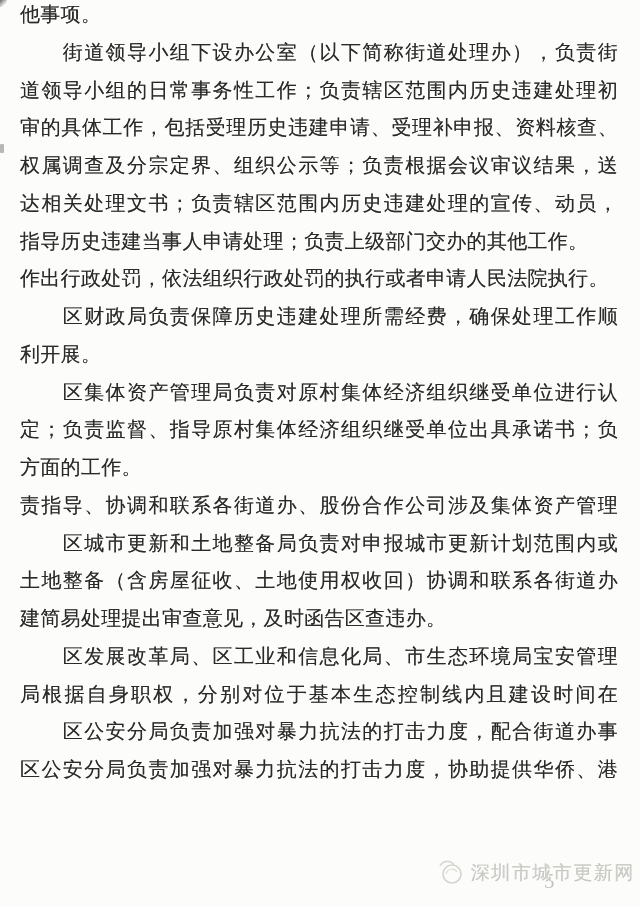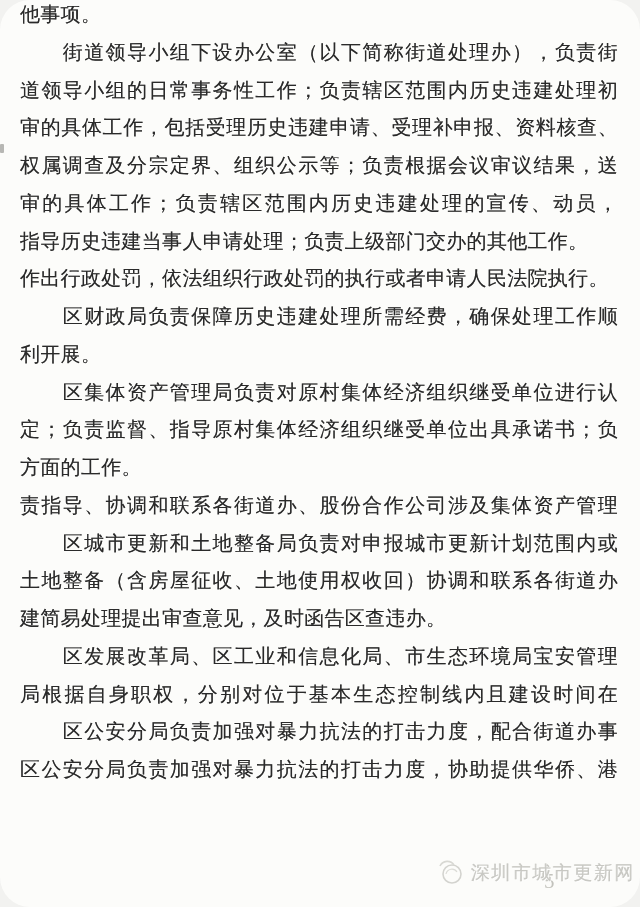--- a/index.html
+++ b/index.html
@@ -12,21 +12,20 @@
     background: #f2f2f0;
     font-family: "Liberation Serif", "DejaVu Serif", serif;
   }
   .page {
     position: relative;
     width: 640px;
     height: 907px;
     background: #fcfcfa;
     color: #2a2a2a;
     overflow: hidden;
-    border-radius: 30px;
   }
   .text-block {
     position: absolute;
     top: -4px;
     left: 20px;
     width: 598px;
   }
   .line {
     height: 37.75px;
     line-height: 37.75px;
@@ -92,21 +91,21 @@
 
   <div class="artifact-corner"></div>
   <div class="artifact-edge"></div>
 
   <div class="text-block">
       <div class="line"><span>他事项。</span></div>
       <div class="line just"><span>　　街道领导小组下设办公室（以下简称街道处理办），负责街</span></div>
       <div class="line just"><span>道领导小组的日常事务性工作；负责辖区范围内历史违建处理初</span></div>
       <div class="line just"><span>审的具体工作，包括受理历史违建申请、受理补申报、资料核查、</span></div>
       <div class="line just"><span>权属调查及分宗定界、组织公示等；负责根据会议审议结果，送</span></div>
-      <div class="line just"><span>审的具体工作；负责辖区范围内历史违建处理的宣传、动员，</span></div>
+      <div class="line just"><span>达相关处理文书；负责辖区范围内历史违建处理的宣传、动员，</span></div>
       <div class="line"><span>指导历史违建当事人申请处理；负责上级部门交办的其他工作。</span></div>
       <div class="line"><span>作出行政处罚，依法组织行政处罚的执行或者申请人民法院执行。</span></div>
       <div class="line just"><span>　　区财政局负责保障历史违建处理所需经费，确保处理工作顺</span></div>
       <div class="line"><span>利开展。</span></div>
       <div class="line just"><span>　　区集体资产管理局负责对原村集体经济组织继受单位进行认</span></div>
       <div class="line just"><span>定；负责监督、指导原村集体经济组织继受单位出具承诺书；负</span></div>
       <div class="line"><span>方面的工作。</span></div>
       <div class="line just"><span>责指导、协调和联系各街道办、股份合作公司涉及集体资产管理</span></div>
       <div class="line just"><span>　　区城市更新和土地整备局负责对申报城市更新计划范围内或</span></div>
       <div class="line just"><span>土地整备（含房屋征收、土地使用权收回）协调和联系各街道办</span></div>

